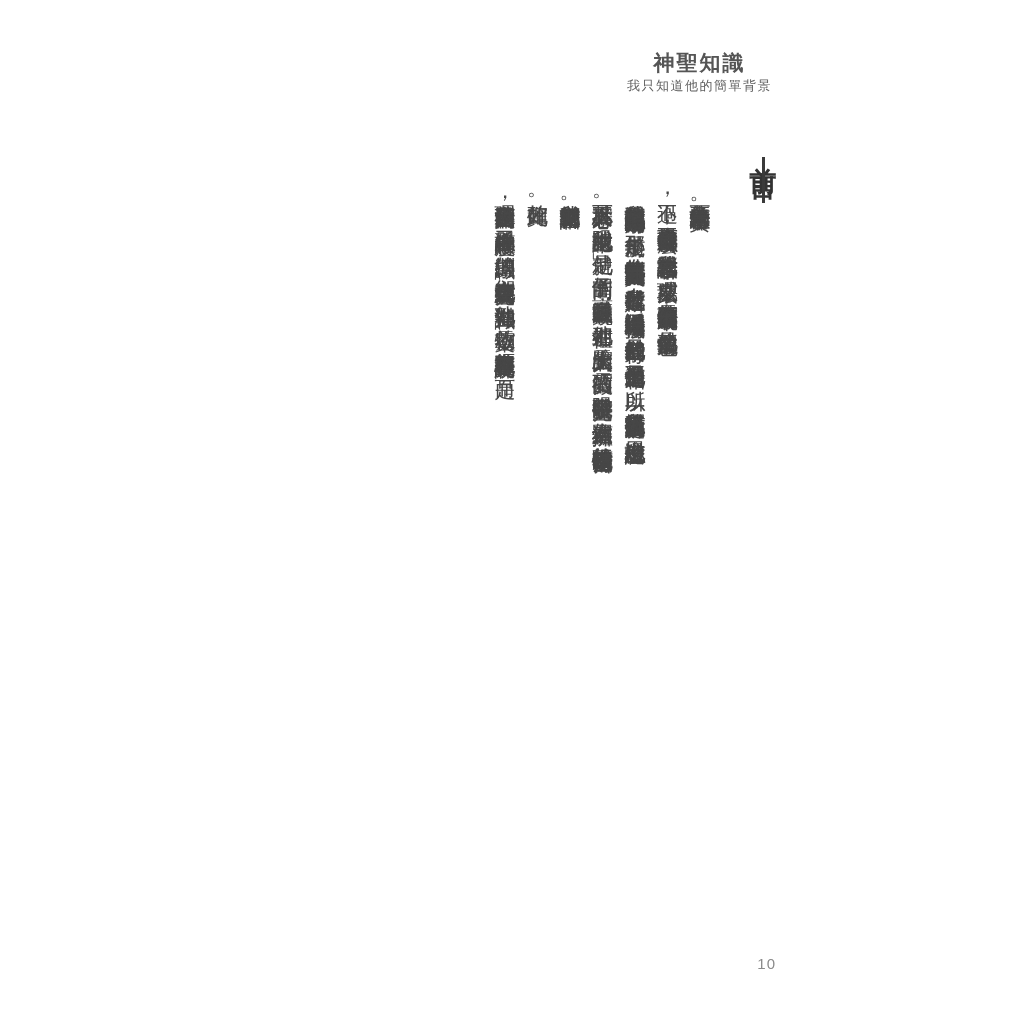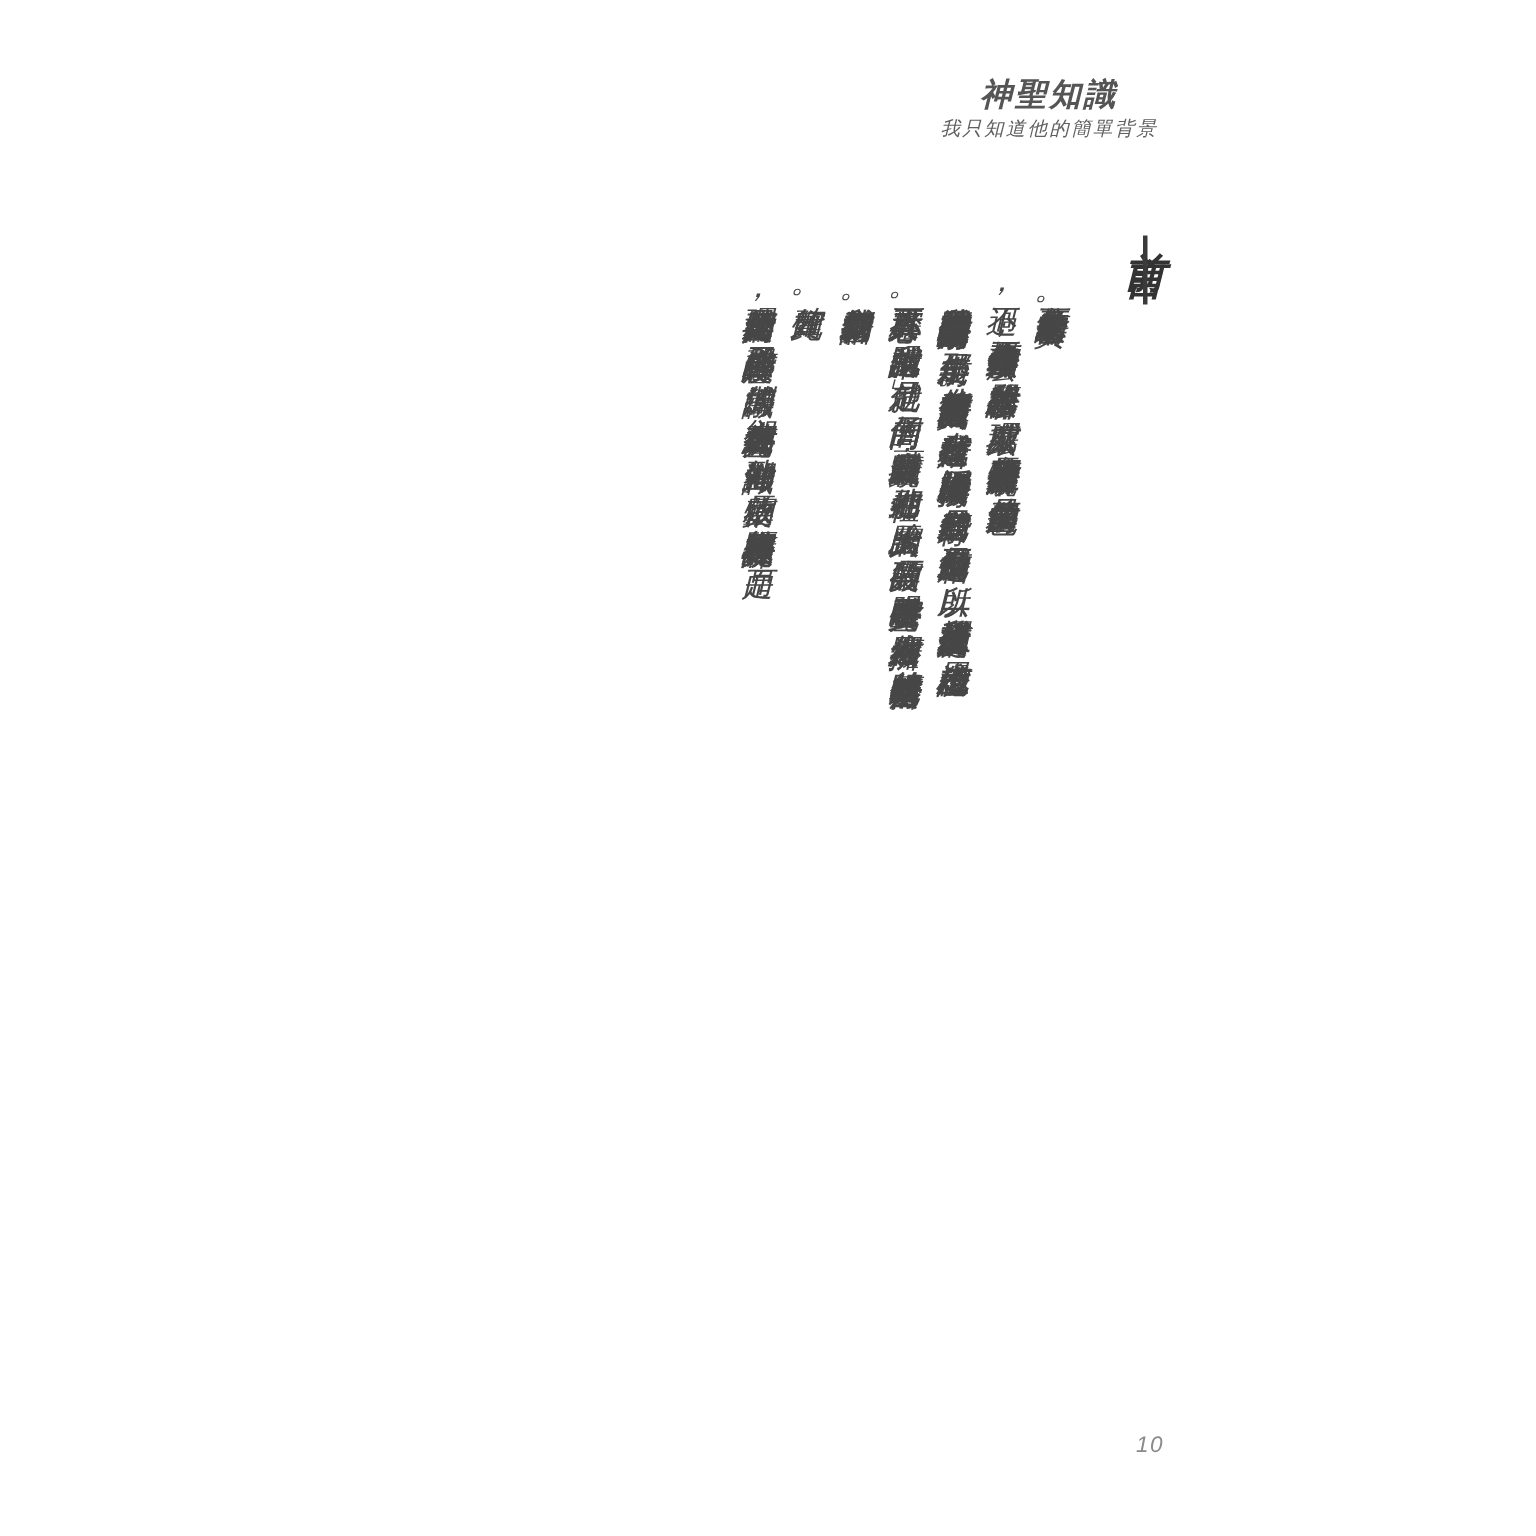--- a/index.html
+++ b/index.html
@@ -7,21 +7,20 @@
     padding: 0;
     background: #ffffff;
   }
   .page {
     position: relative;
     width: 1024px;
     height: 1024px;
     background: #ffffff;
     overflow: hidden;
     font-family: "Liberation Serif", "DejaVu Serif", serif;
-    font-style: italic;
   }
 
   
   .running-head {
     position: absolute;
     top: 50px;
     right: 252px;
     text-align: center;
     line-height: 1.25;
   }

